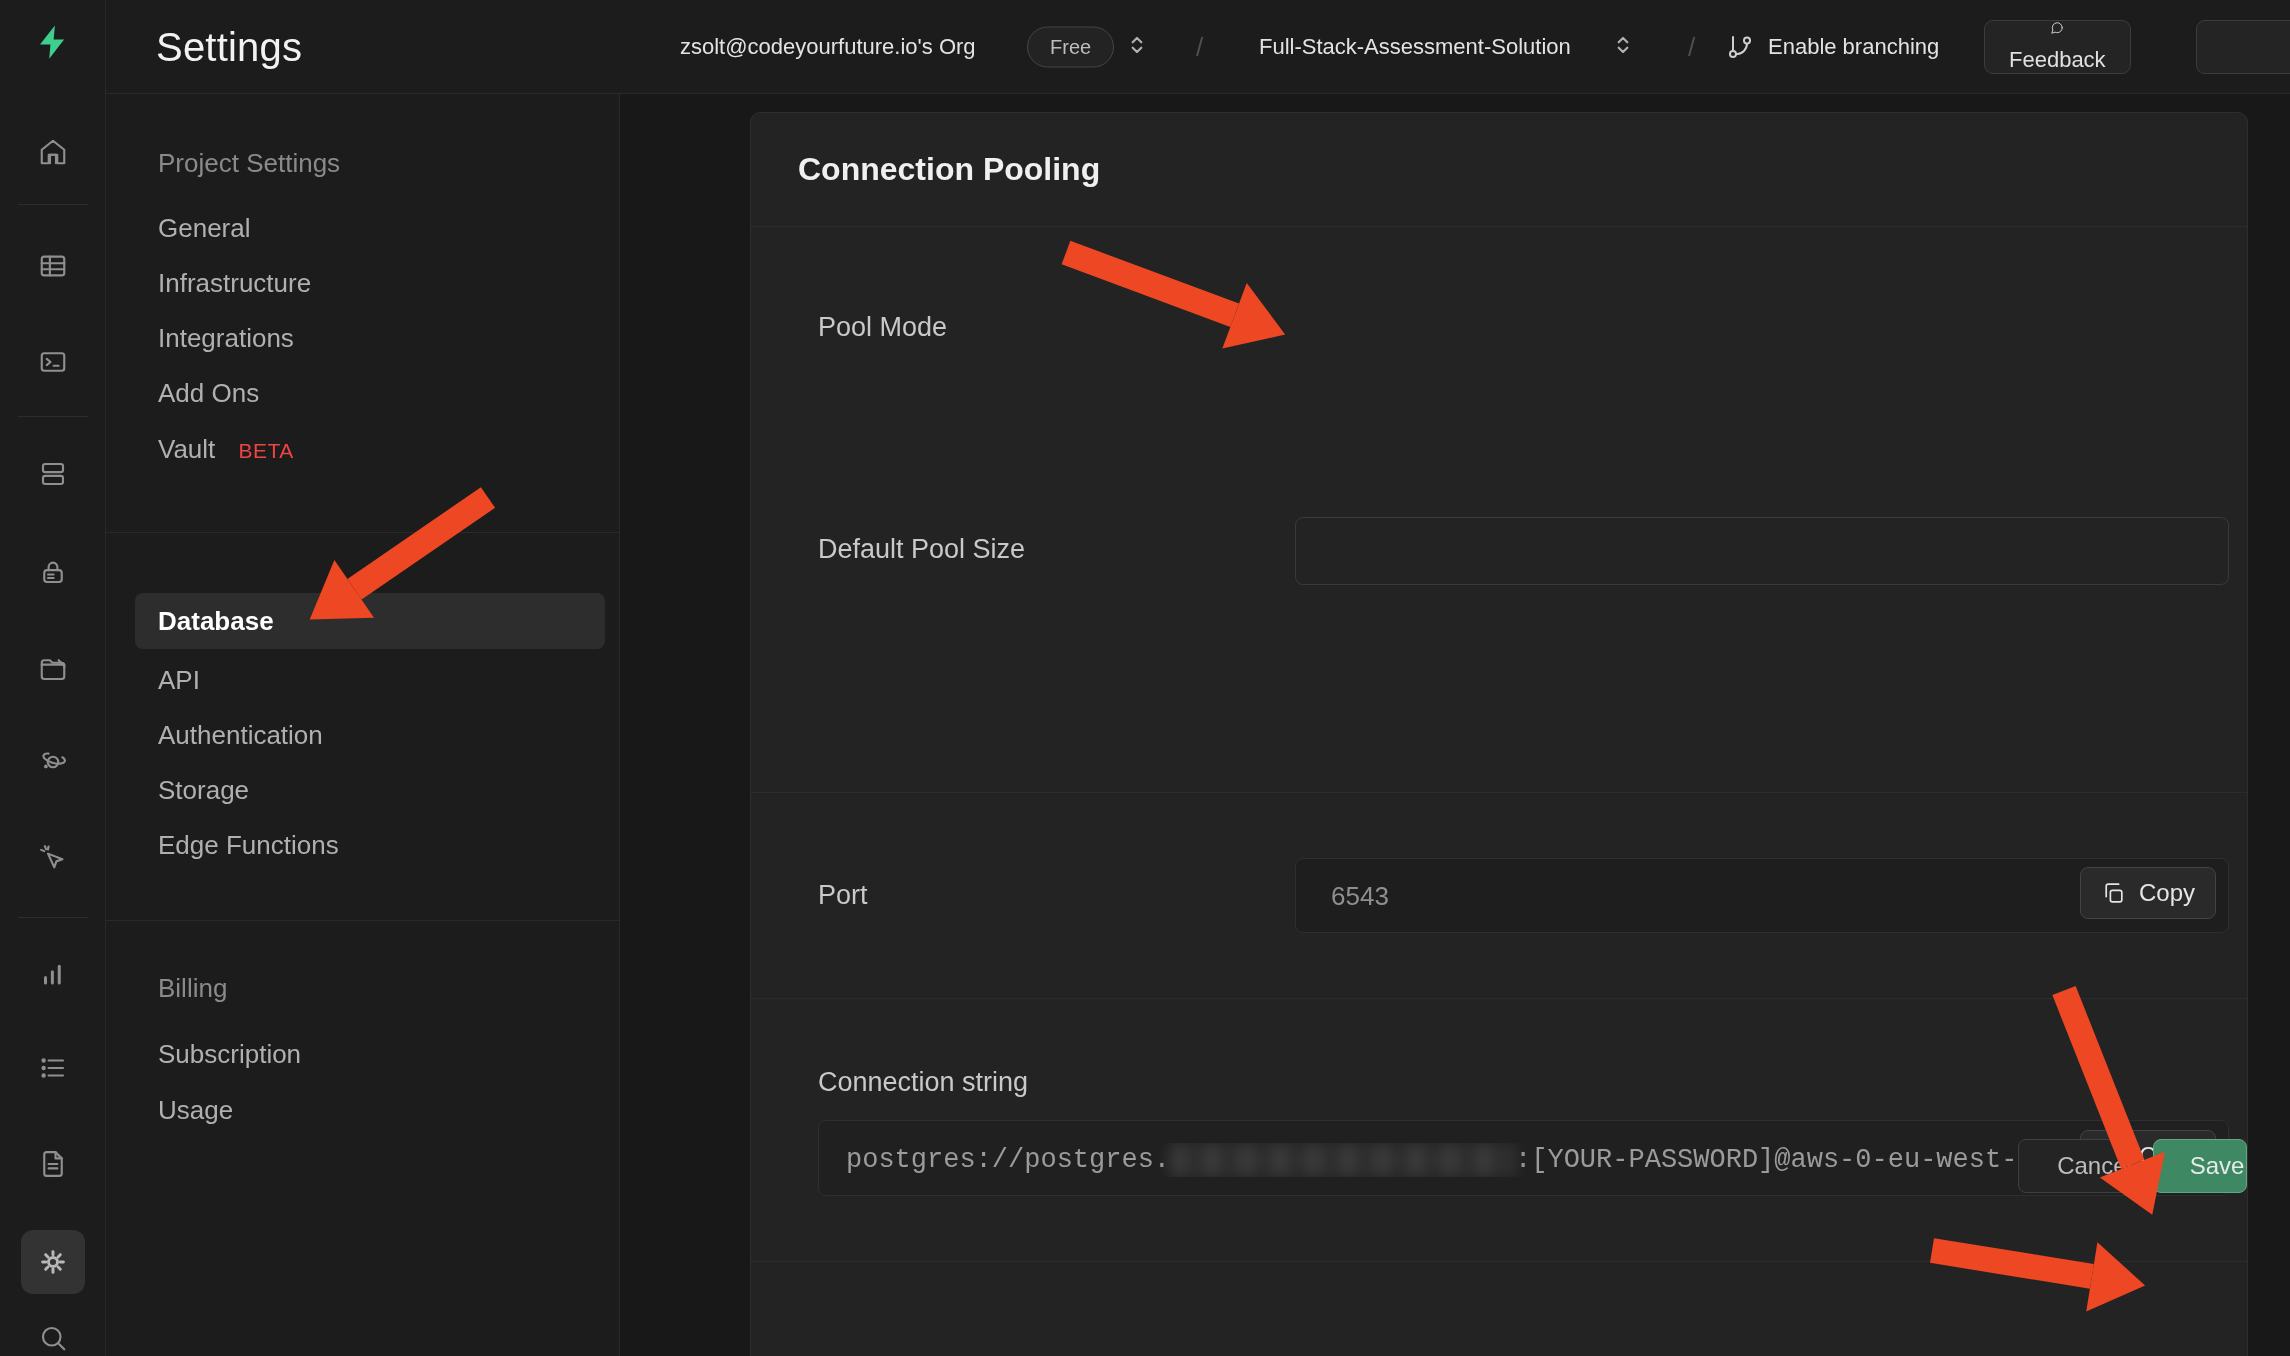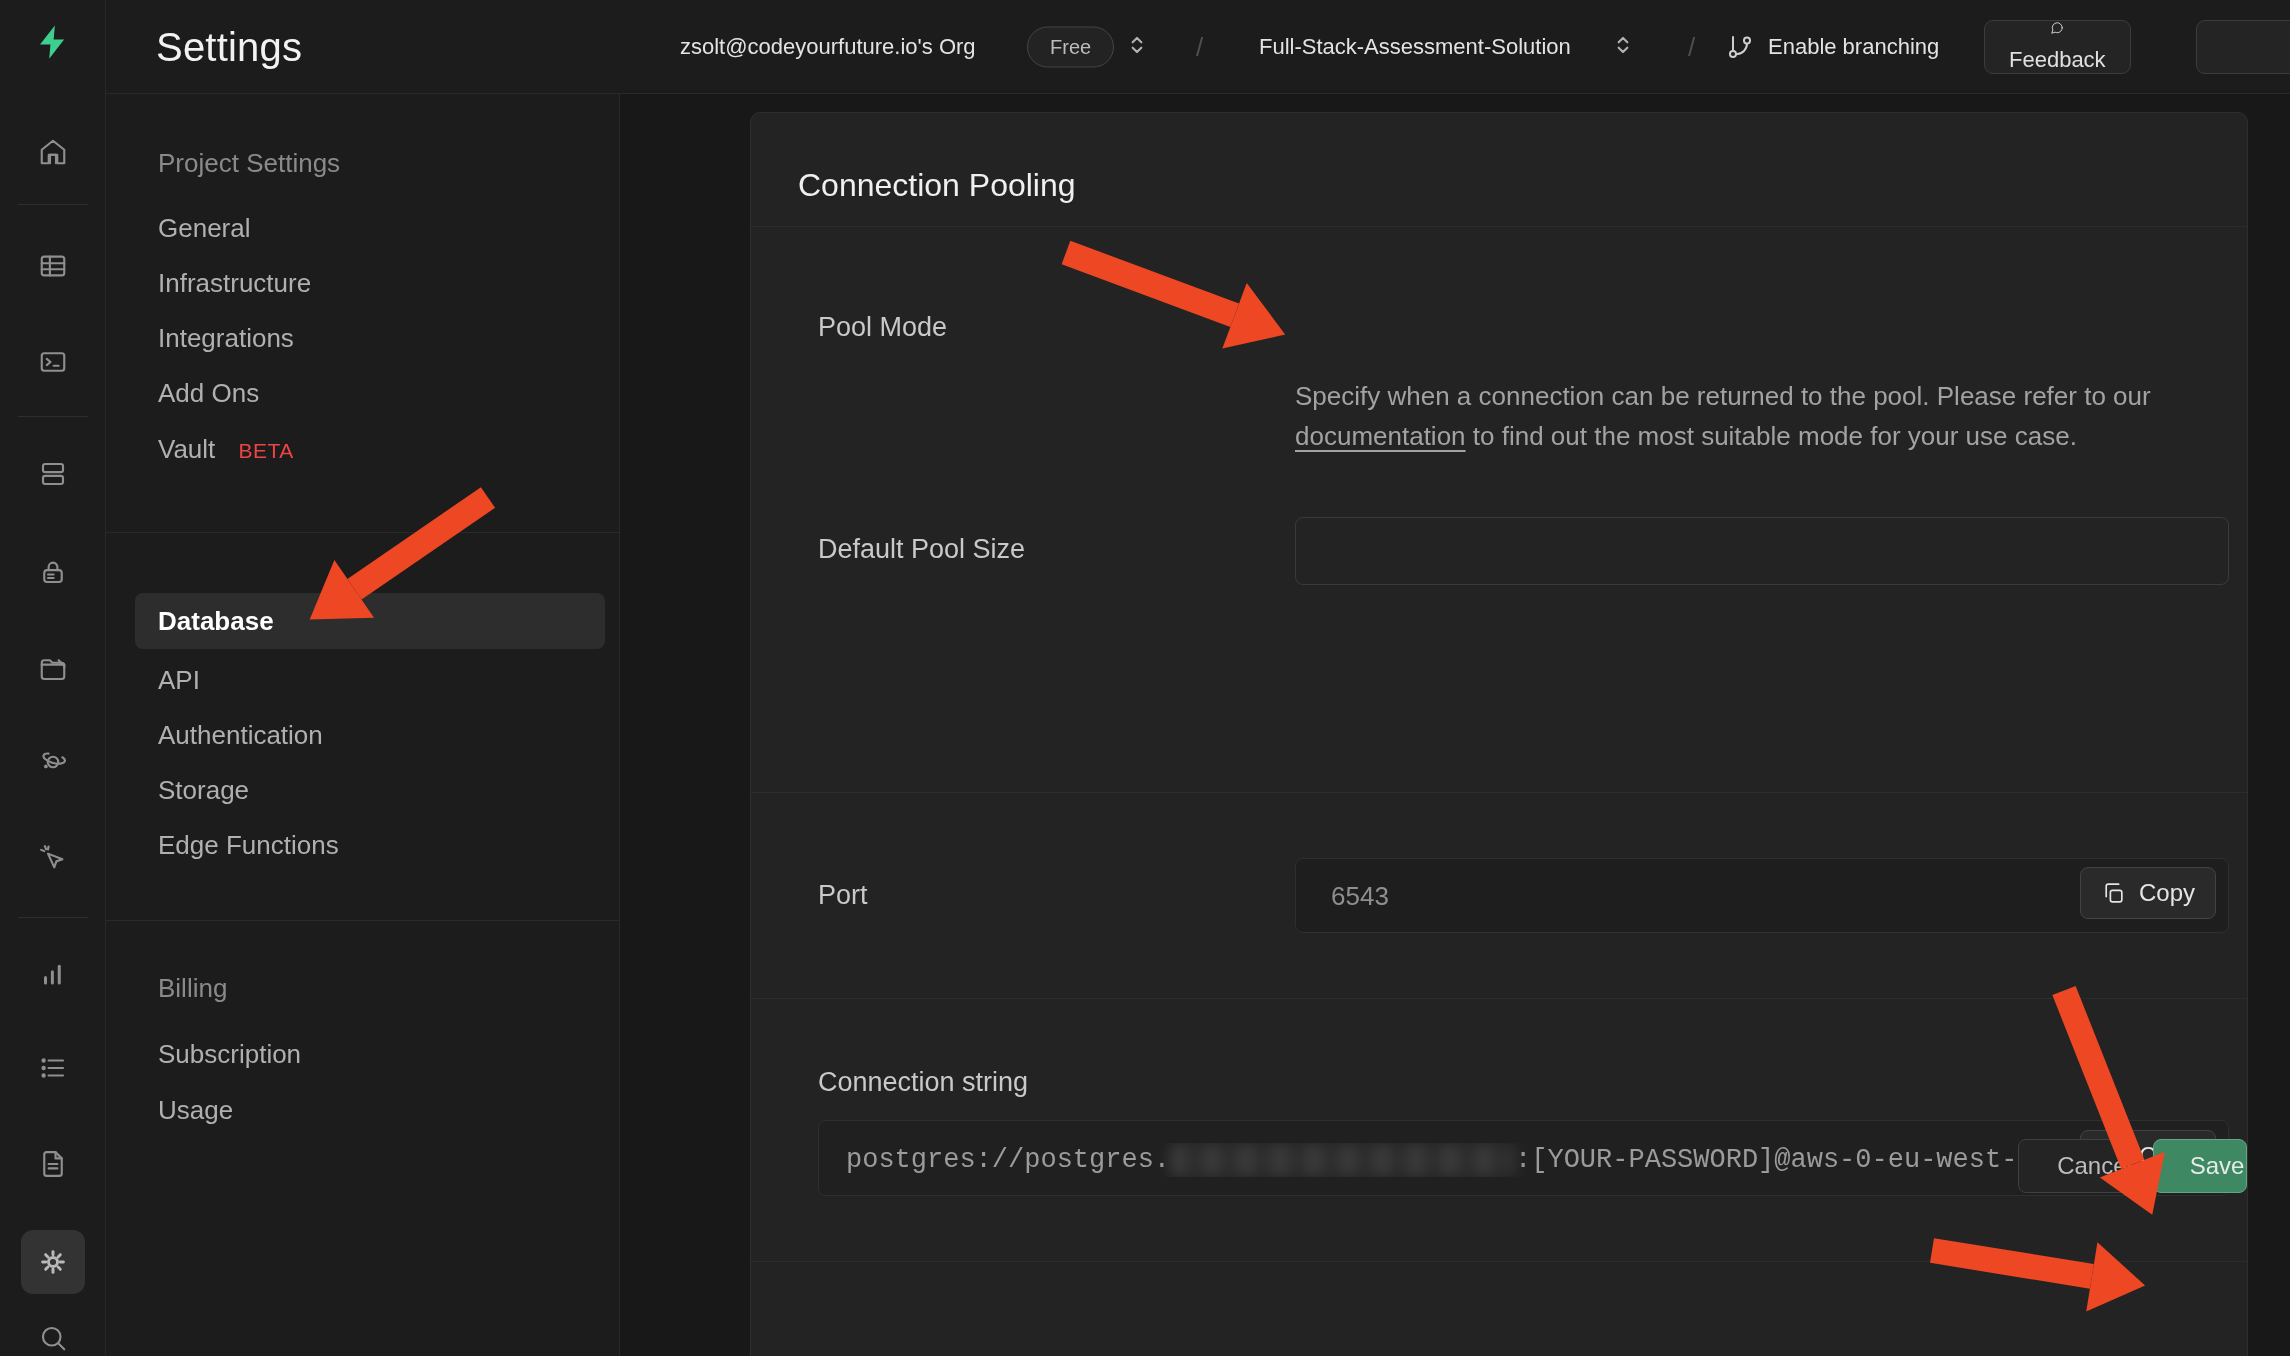--- a/index.html
+++ b/index.html
@@ -42,21 +42,21 @@
     background:#2d2d2d; border-radius:8px; }
   .sb-item.active { color:#ffffff; font-weight:700; }
   .sb-divider { position:absolute; left:0; width:514px; height:1px; background:#292929; }
 
   
   #main { position:absolute; left:621px; top:95px; width:1669px; height:1261px; background:#181818; }
   #card { position:absolute; left:129px; top:17px; width:1498px; height:1400px; background:#232323;
     border:1px solid #2e2e2e; border-radius:10px; }
   .card-divider { position:absolute; left:0; width:100%; height:1px; background:#2c2c2c; }
   #card-title { position:absolute; left:47px; top:56px; transform:translateY(-50%);
-    font-size:32px; color:#f0f0f0; font-weight:400;margin-top:16px; }
+    font-size:32px; color:#f0f0f0; font-weight:700; }
   .row-label { position:absolute; left:67px; transform:translateY(-50%); font-size:27px; color:#c9c9c9; }
   .field { position:absolute; left:544px; width:934px; border-radius:8px; }
   .select { height:68px; background:#242424; border:1px solid #3f3f3f; display:flex; align-items:center;
     padding:0 30px; font-size:27px; color:#ececec; cursor:pointer; }
   .select .chev { margin-left:auto; }
   .input { height:68px; background:#232323; border:1px solid #3a3a3a; }
   .desc { position:absolute; left:544px; width:945px; font-size:26px; line-height:40px; color:#a2a2a2; }
   .desc a { color:#a2a2a2; text-decoration:underline; text-underline-offset:5px; cursor:pointer; }
   .ro-input { position:absolute; background:#1e1e1e; border:1px solid #2f2f2f; border-radius:8px; }
   .ro-value { position:absolute; font-size:26px; color:#8f8f8f; transform:translateY(-50%); }
@@ -290,21 +290,20 @@
   <div class="sb-item" style="top:1016px">Usage</div>
 </div>
 
 <div id="main">
   <div id="card">
 
     <div id="card-title">Connection Pooling</div>
     <div class="card-divider" style="top:113px"></div>
 
     <div class="row-label" style="top:214px">Pool Mode</div>
-    <div class="desc" style="top:263px"><span>Specify when a connection can be returned to the pool. Please refer to our </span><a>documentation</a><span> to find out the most suitable mode for your use case.</span></div>
 
     <div class="row-label" style="top:436px">Default Pool Size</div>
     <div class="field input" style="top:404px">
       <span></span>
     </div>
 
     <div class="card-divider" style="top:679px"></div>
 
     <div class="row-label" style="top:782px">Port</div>
     <div class="ro-input" style="left:544px; top:745px; width:934px; height:75px"></div>

